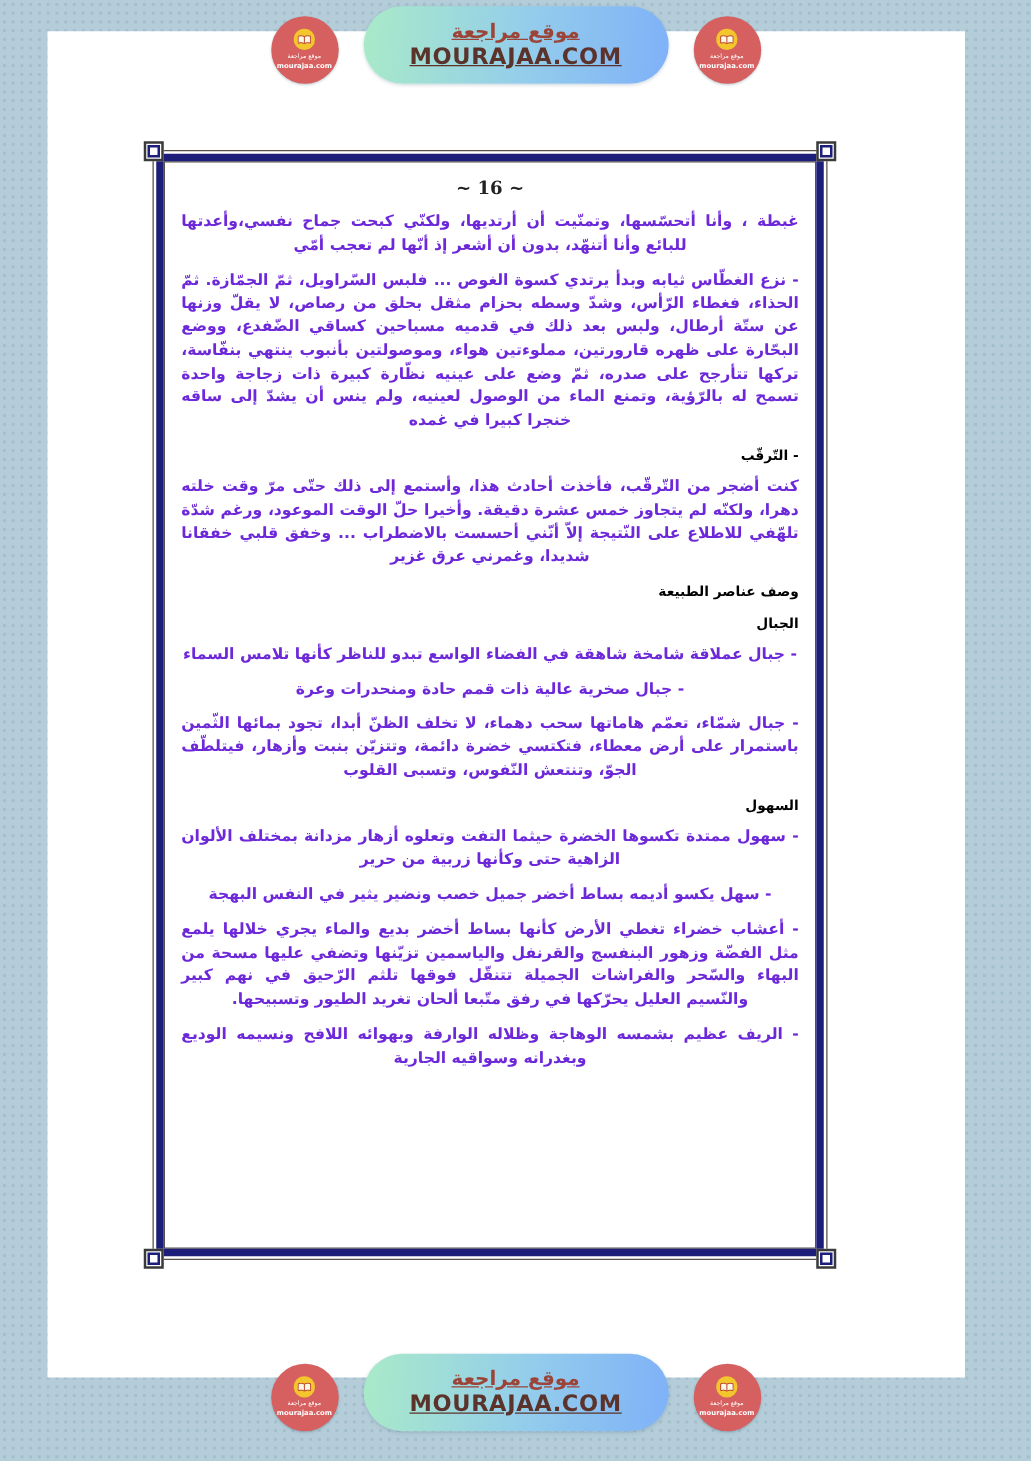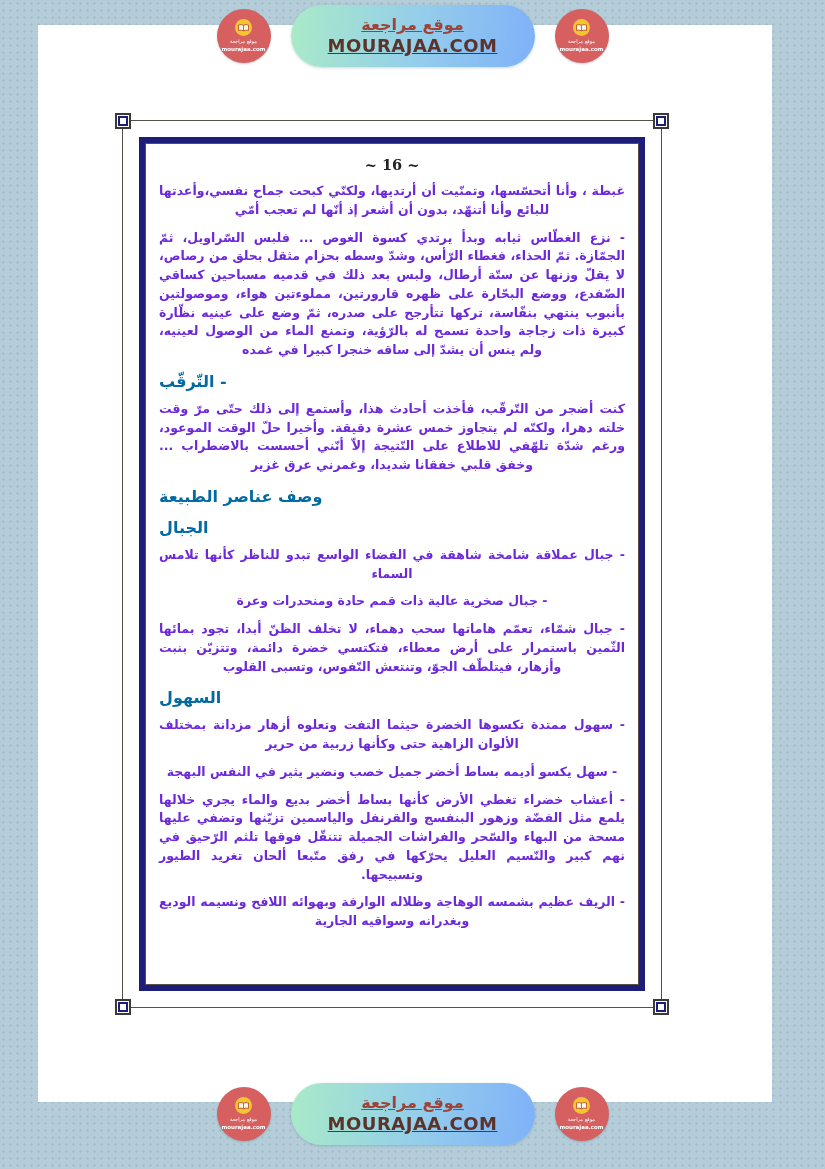--- a/index.html
+++ b/index.html
@@ -14,21 +14,21 @@
     background-size:7px 7px;
   }
   
   .sheet{
     position:absolute;left:38px;top:25px;width:734px;height:1077px;
     background:#ffffff;
   }
   
   .frame{
     position:absolute;left:84px;top:95px;width:540px;height:888px;
-    border:1px solid #55504a;padding:16px;box-sizing:border-box;
+    border:1px solid #55504a;padding:2px;box-sizing:border-box;
   }
   .frame-inner{
     width:100%;height:100%;box-sizing:border-box;
     border:6px solid #1d1d7a;
     box-shadow:inset 0 0 0 1px #55504a;
     overflow:hidden;
   }
   .knot{
     position:absolute;width:12px;height:12px;background:#fff;
     border:2px solid #3a3a3a;z-index:3;
@@ -40,27 +40,27 @@
   .content{direction:rtl;padding:4px 14px 0 14px;}
   .pagenum{
     direction:ltr;text-align:center;font-family:"DejaVu Serif",serif;
     font-weight:bold;font-size:14.5px;color:#222;margin:9px 0 6px;
   }
   .para{
     font-size:12.5px;line-height:1.5;font-weight:bold;color:#6d28d9;
     text-align:justify;text-align-last:center;margin:9px 0;
   }
   .heading{
-    color:#0369a1;font-size:16px;font-weight:bold;
-    text-align:left;margin:12px 0 2px;
+    color:#000000;font-size:11px;font-weight:bold;
+    text-align:right;margin:12px 0 2px;
   }
   
   .banner{
     position:absolute;left:0;right:0;display:flex;justify-content:center;
-    align-items:center;gap:20px;z-index:5;
+    align-items:flex-end;gap:20px;z-index:5;
   }
   .banner.header{top:5px}
   .banner.footer{top:1083px}
   .pill{
     width:244px;height:62px;border-radius:31px;
     background:linear-gradient(95deg,#a9eac8 0%,#93ccec 55%,#7fb1f8 100%);
     display:flex;flex-direction:column;align-items:center;justify-content:center;
     box-shadow:0 1px 3px rgba(60,90,110,.25);
   }
   .pill .ar{color:#9c4438;font-weight:bold;font-size:16px;text-decoration:underline;line-height:1.25;}

